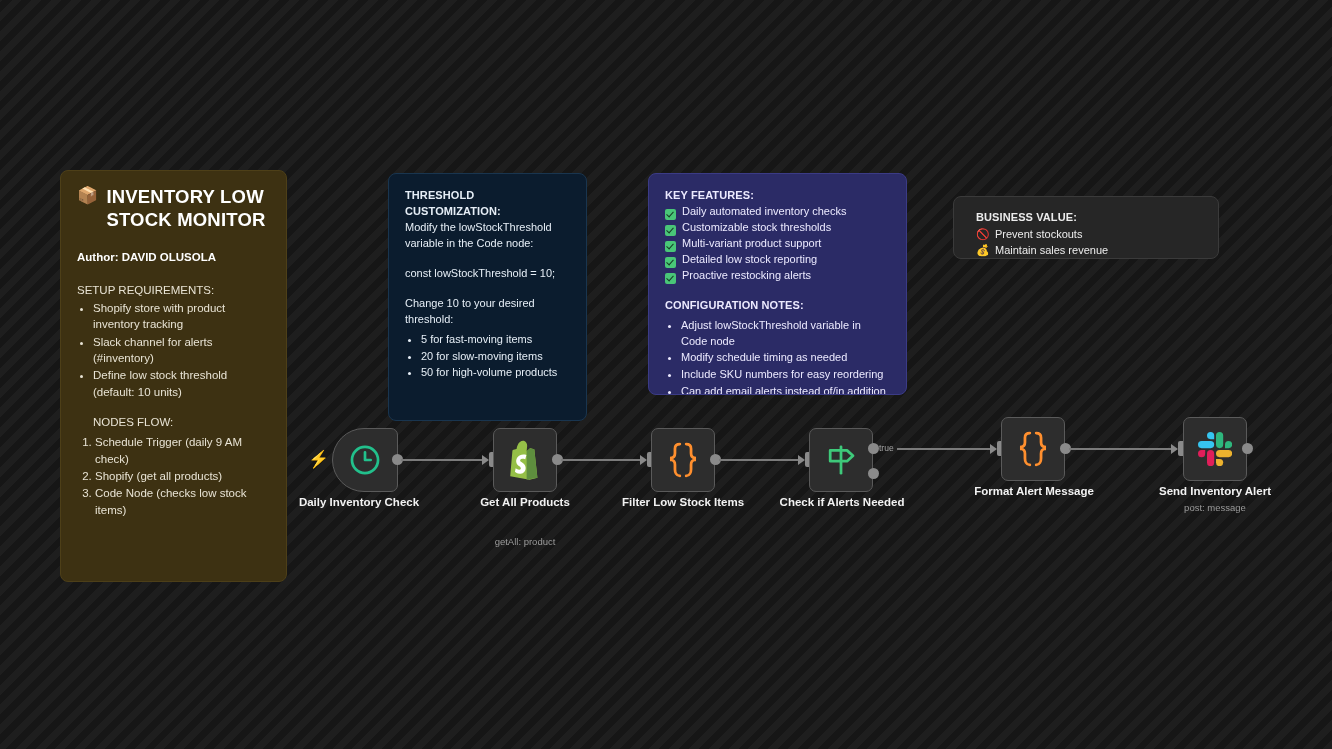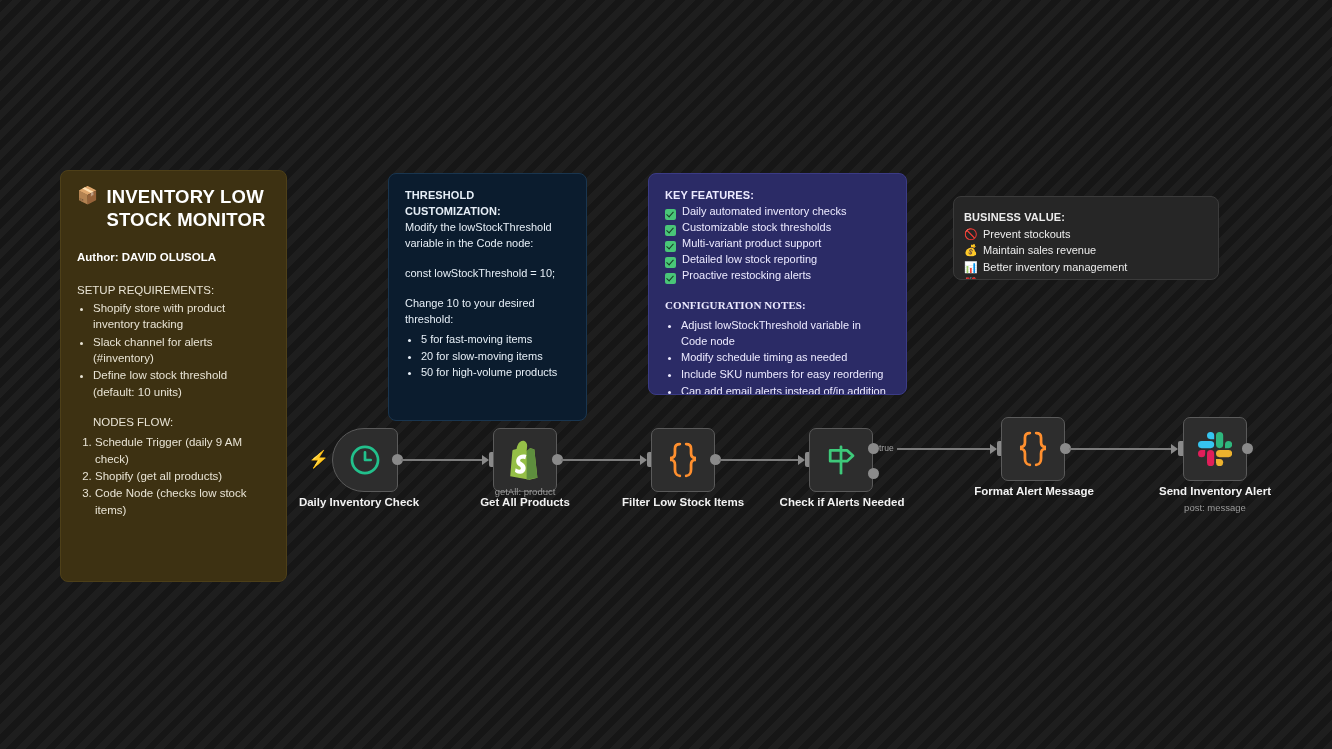--- a/index.html
+++ b/index.html
@@ -88,31 +88,31 @@
   }
   #note-features .chk::after {
     content: "";
     position: absolute;
     left: 3px; top: 1px;
     width: 3px; height: 6px;
     border: solid #163d25;
     border-width: 0 1.6px 1.6px 0;
     transform: rotate(42deg);
   }
-  #note-features .cfg { margin-top: 14px; margin-bottom: 4px; font-family: Liberation Serif, serif; }
+  #note-features .cfg { margin-top: 14px; margin-bottom: 4px; }
 
   
   #note-value {
-    left: 953px; top: 196px; width: 266px; height: 84px;
+    left: 953px; top: 196px; width: 266px; height: 63px;
     background: #262626;
     border: 1px solid #3a3a3a;
     color: #ececec;
     font-size: 11px;
     line-height: 1.5;
-    padding: 12px 10px;
+    padding: 12px 22px;
   }
   #note-value .row { display: flex; align-items: center; gap: 6px; }
   #note-value .emo { font-size: 11px; width: 13px; display: inline-block; }
 
   
   #flow { position: absolute; left: 0; top: 0; width: 1332px; height: 749px; }
 
   .node {
     position: absolute;
     width: 64px; height: 64px;
@@ -291,21 +291,21 @@
     <div class="node" style="left:493px; top:428px;">
       <svg width="36" height="40" viewBox="0 0 40 46">
         <path d="M12 7.5c.4-.9 1.5-1.8 2.8-1.8 1 0 1.9.5 2.5 1.5.2.4.4.9.5 1.4l-5.2 1.4c.1-.9.3-1.8.8-2.5z" fill="#96bf48"></path>
         <path d="M30.5 10.5 26 9.5c-.2 0-.4.1-.5.2l-3.6 3.1.6-6.1c0-1.5-.4-2.9-1.2-3.9C20.4 1.6 19.2 1 17.8 1c-2.6 0-5 2-6.3 5-.6 1.4-1 2.9-1.2 4.3l-3.5 1c-1.1.3-1.1.4-1.3 1.4L3 41.8l22.2 3.8 9.2-2.1s-3.6-32-3.6-32.3c0-.3-.2-.6-.3-.7z" fill="#95bf47"></path>
         <path d="M30.5 10.5 26 9.5c-.2 0-.4.1-.5.2l-3.6 3.1V45.6l12.5-2.1s-3.6-32-3.6-32.3c0-.3-.2-.6-.3-.7z" fill="#5e8e3e"></path>
         <path d="M21.6 17.2l-1.3 4.9s-1.5-.7-3.3-.6c-2.6.2-2.7 1.8-2.6 2.2.1 2.2 6 2.7 6.3 8 .3 4.1-2.2 6.9-5.7 7.1-4.3.3-6.6-2.3-6.6-2.3l.9-3.9s2.4 1.8 4.3 1.7c1.2-.1 1.7-1.1 1.6-1.8-.2-2.9-5-2.7-5.3-7.5-.3-4 2.3-8.1 8.2-8.4 2.3-.2 3.5.6 3.5.6z" fill="#fff"></path>
       </svg>
     </div>
     <div class="dot" style="left:552px; top:454px;"></div>
     <div class="node-label" style="left:525px; top:496px;text-align:right;">Get All Products</div>
-    <div class="node-sub" style="left:525px; top:486px;text-align:center;">getAll: product</div>
+    <div class="node-sub" style="left:525px; top:536px;text-align:center;">getAll: product</div>
 
     <div class="wire" style="left:561px; top:459px; width:82px;"></div>
     <div class="arrowhead" style="left:640px; top:455px;"></div>
     <div class="inmark" style="left:647px; top:452px;"></div>
 
     <div class="node" style="left:651px; top:428px;">
       <svg width="34" height="36" viewBox="0 0 30 34">
         <path d="M12 2c-3.4 0-4.6 1.6-4.6 4.3v4.3c0 3-1.6 4.2-3.4 4.4v2c1.8.2 3.4 1.4 3.4 4.4v4.3C7.4 28.4 8.6 32 12 32" fill="none" stroke="#ff8f2e" stroke-width="2.6" stroke-linecap="round"></path>
         <path d="M18 2c3.4 0 4.6 1.6 4.6 4.3v4.3c0 3 1.6 4.2 3.4 4.4v2c-1.8.2-3.4 1.4-3.4 4.4v4.3c0 2.7-1.2 6.3-4.6 6.3" fill="none" stroke="#ff8f2e" stroke-width="2.6" stroke-linecap="round"></path>
       </svg>

